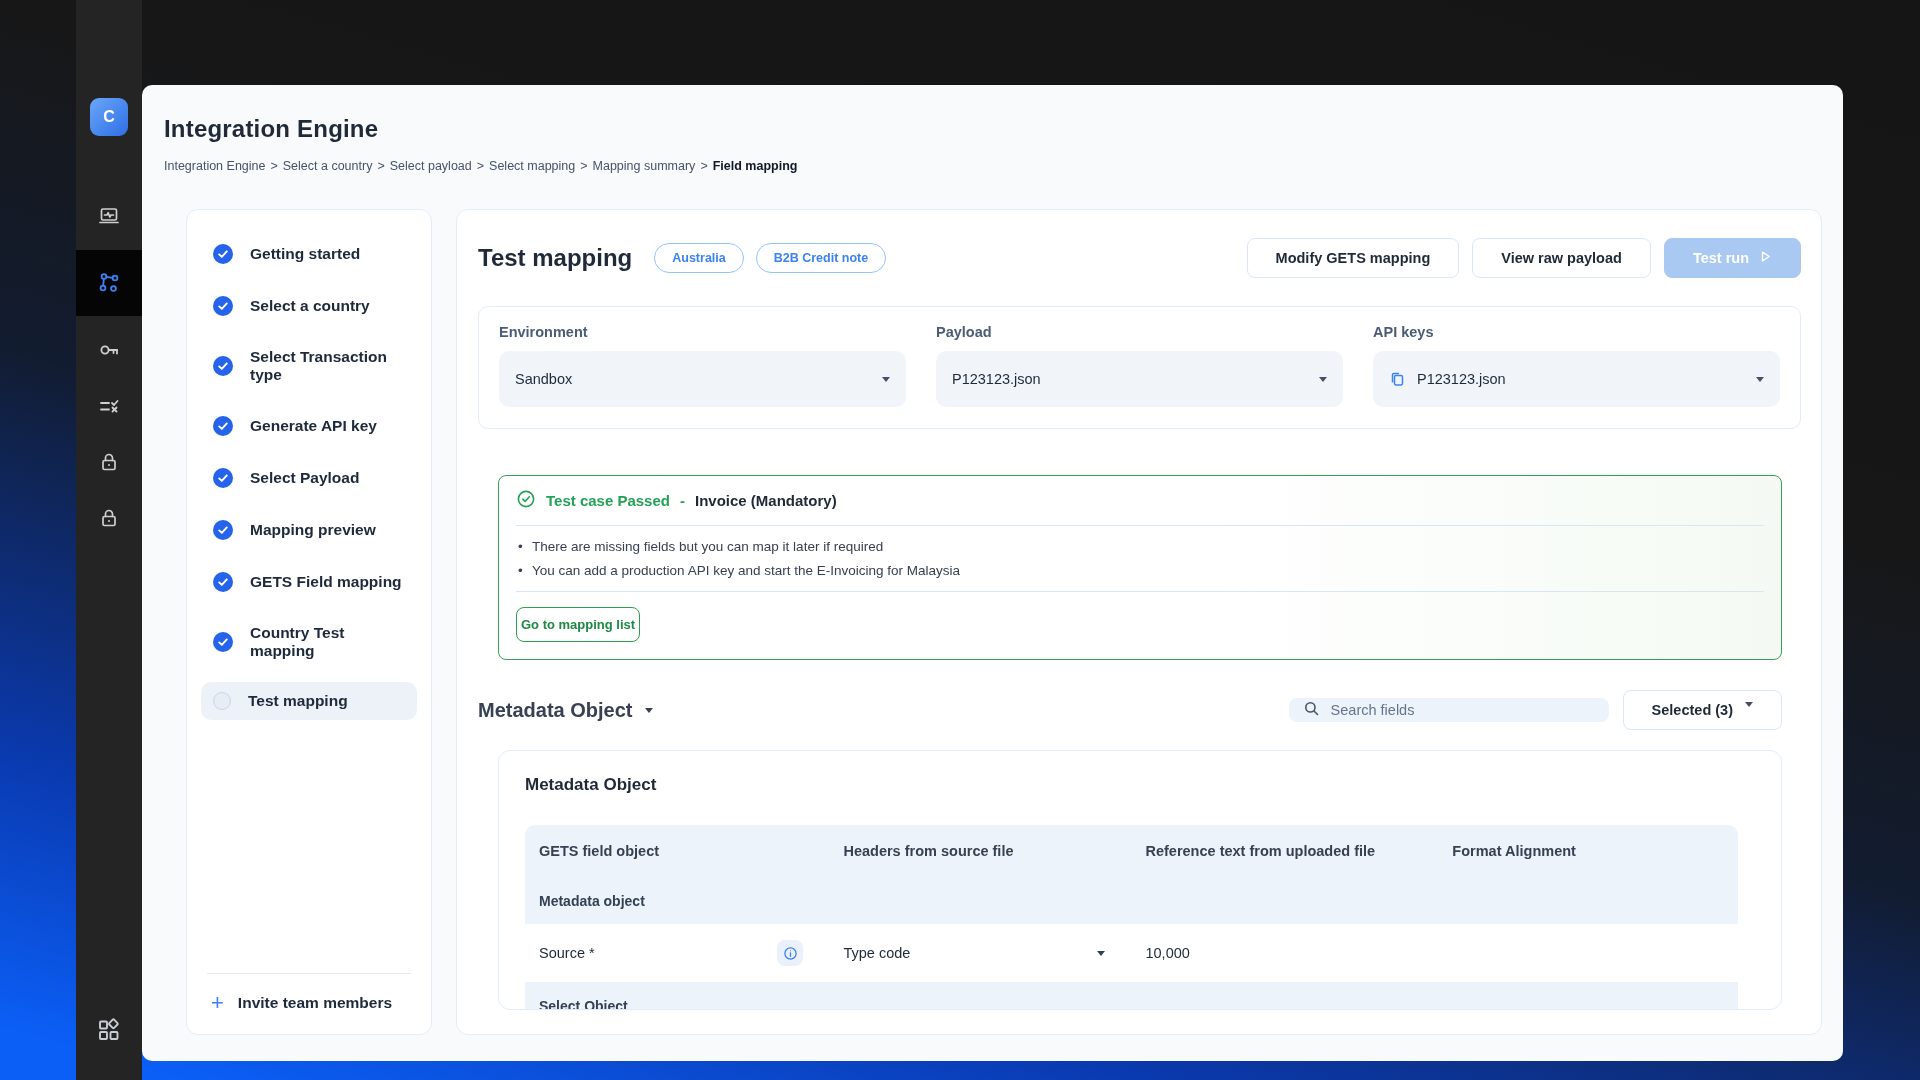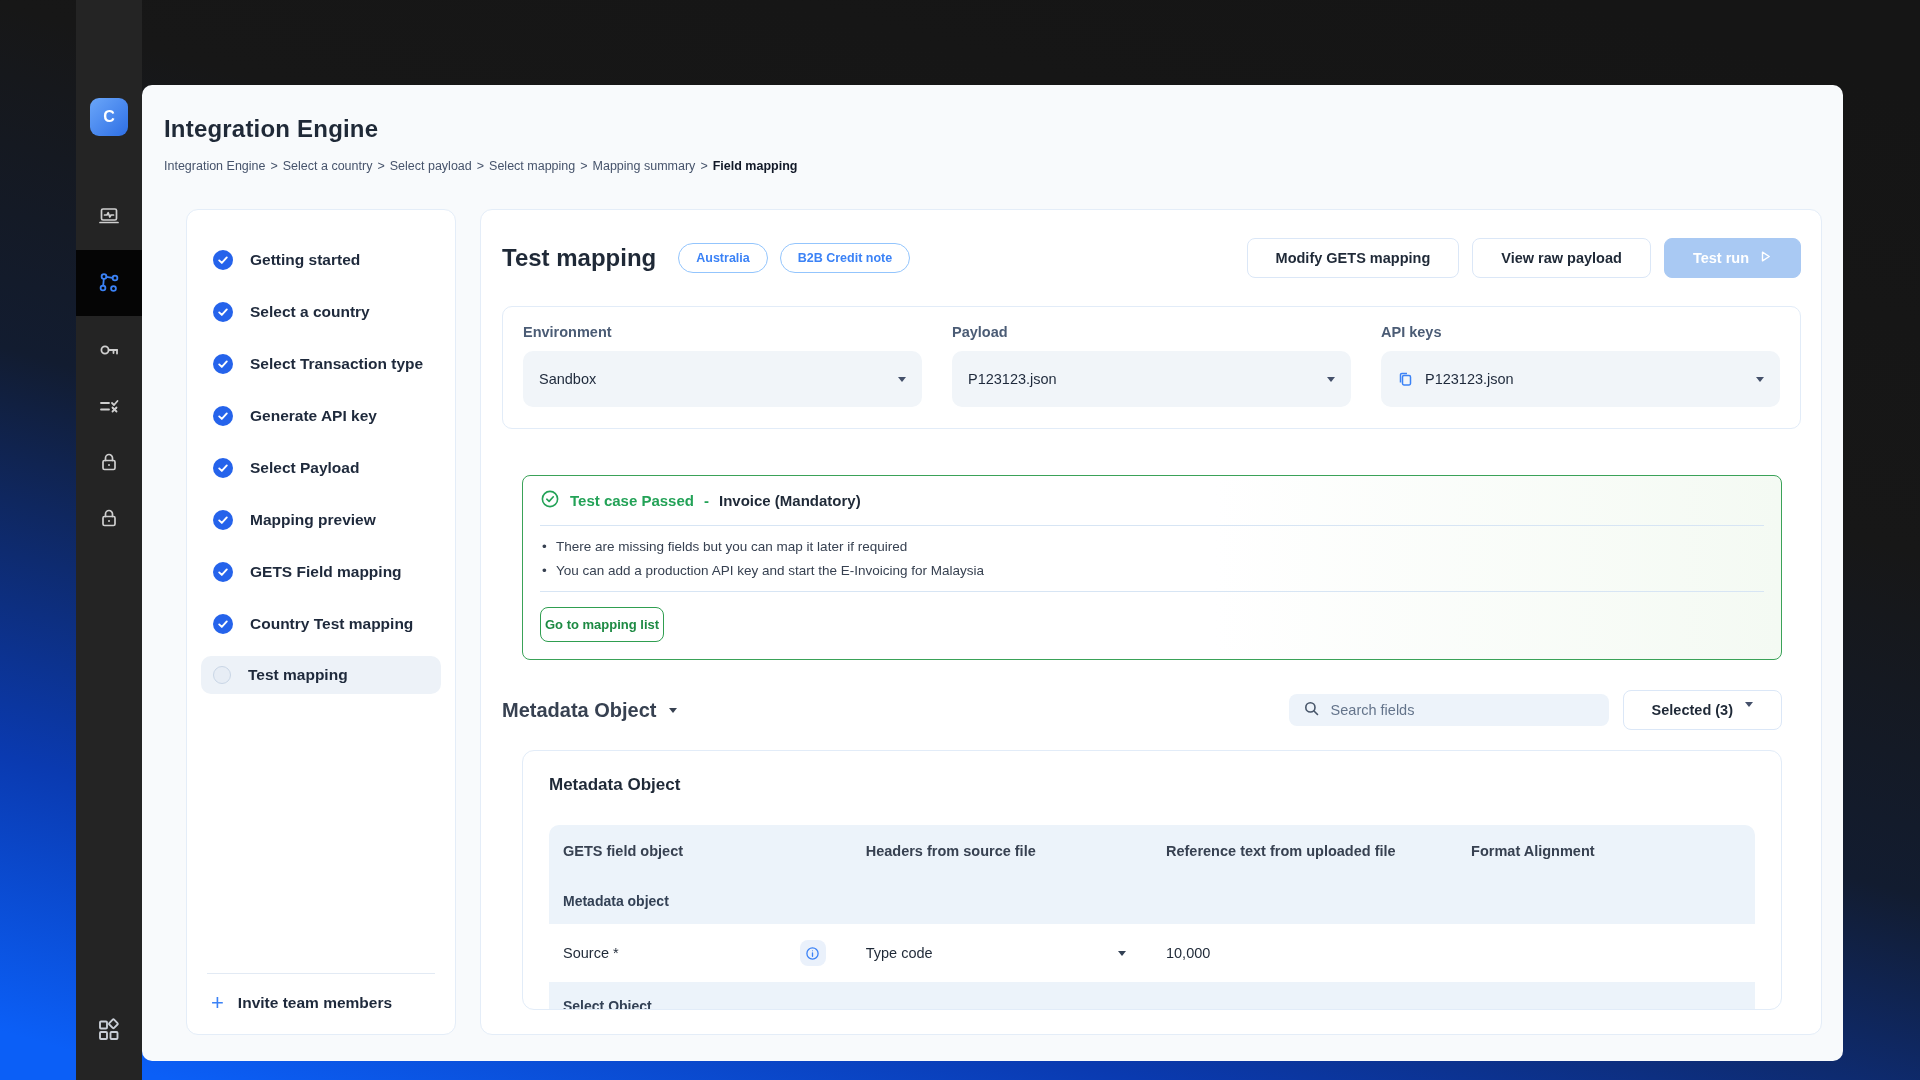--- a/index.html
+++ b/index.html
@@ -26,22 +26,22 @@
     background:#f8fafc; border-radius:10px; padding:30px 21px 26px 22px; display:flex; flex-direction:column; }
   .page-title { font-size:24px; font-weight:700; color:#1f2937; letter-spacing:.2px; }
   .breadcrumb { margin-top:16px; font-size:12.5px; color:#475569; }
   .breadcrumb .crumb { color:#46536b; }
   .breadcrumb .sep { margin:0 5px; color:#46536b; }
   .breadcrumb .current { font-weight:700; color:#111827; }
 
   .content-row { display:flex; gap:24px; margin-top:36px; margin-left:22px; flex:1; min-height:0; }
 
   
-  .stepper-panel { width:270px; background:#fff; border:1px solid #e4edf8; border-radius:12px;
-    padding:30px 14px 20px; display:flex; flex-direction:column; }
+  .stepper-panel { width:246px; background:#fff; border:1px solid #e4edf8; border-radius:12px;
+    padding:24px 14px 20px; display:flex; flex-direction:column; }
   .step-item { display:flex; align-items:center; gap:17px; padding:10px 12px; border-radius:10px; margin-bottom:12px; cursor:pointer; }
   .step-item .step-label { font-size:15.5px; font-weight:600; color:#1e293b; }
   .step-item.active { background:#edf2f8; margin-bottom:0; }
   .step-check { width:20px; height:20px; flex:0 0 20px; }
   .step-circle { width:18px; height:18px; flex:0 0 18px; border-radius:50%; background:#e7edf5; border:1.5px solid #c9d6e6; }
   .invite-wrap { margin-top:auto; }
   .invite-divider { border-top:1px solid #e2eaf4; margin:0 6px 18px; }
   .invite-row { display:flex; align-items:center; gap:14px; padding:0 10px; cursor:pointer; }
   .invite-plus { color:#3b82f6; font-size:22px; font-weight:500; line-height:1; }
   .invite-label { font-size:15.5px; font-weight:600; color:#1e293b; }
@@ -82,21 +82,21 @@
   .alert-bullets li { font-size:13.5px; color:#374151; margin:9px 0; padding-left:16px; position:relative; }
   .alert-bullets li::before { content:"•"; position:absolute; left:2px; color:#374151; }
   .alert-action { display:inline-block; margin-top:2px; border:1px solid #2f9e50; border-radius:8px;
     background:#fff; color:#1d8a43; font-size:13px; font-weight:700; padding:9px 4px; cursor:pointer; font-family:inherit; }
 
   
   .section-toolbar { margin-top:30px; display:flex; align-items:center; }
   .section-title-wrap { display:flex; align-items:center; gap:13px; cursor:pointer; }
   .section-title { font-size:20px; font-weight:700; color:#374151; }
   .toolbar-right { margin-left:auto; display:flex; gap:14px; align-items:center; margin-right:19px; }
-  .search-box { width:320px; height:32px; background:#edf3fa; border-radius:8px; display:flex;
+  .search-box { width:320px; height:24px; background:#edf3fa; border-radius:8px; display:flex;
     align-items:center; padding:0 14px; gap:11px; }
   .search-box input { border:0; background:transparent; outline:none; font-size:14.5px; color:#334155;
     font-family:inherit; width:100%; }
   .search-box input::placeholder { color:#64748b; }
   .selected-btn { display:flex; align-items:flex-start; gap:12px; }
 
   
   .meta-card { margin:20px 19px 0 20px; border:1px solid #e2ecf8; border-radius:12px;
     padding:24px 26px 0; flex:1; overflow:hidden; }
   .meta-card-title { font-size:17px; font-weight:700; color:#1f2937; }

